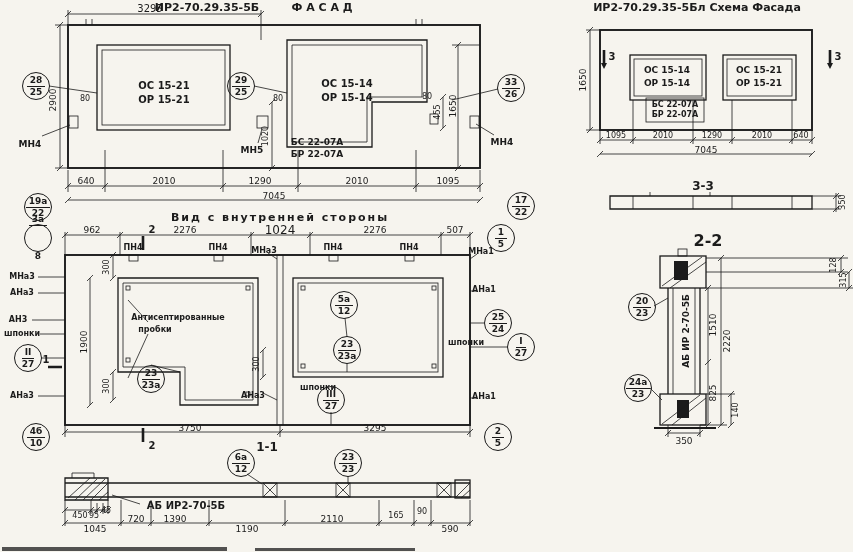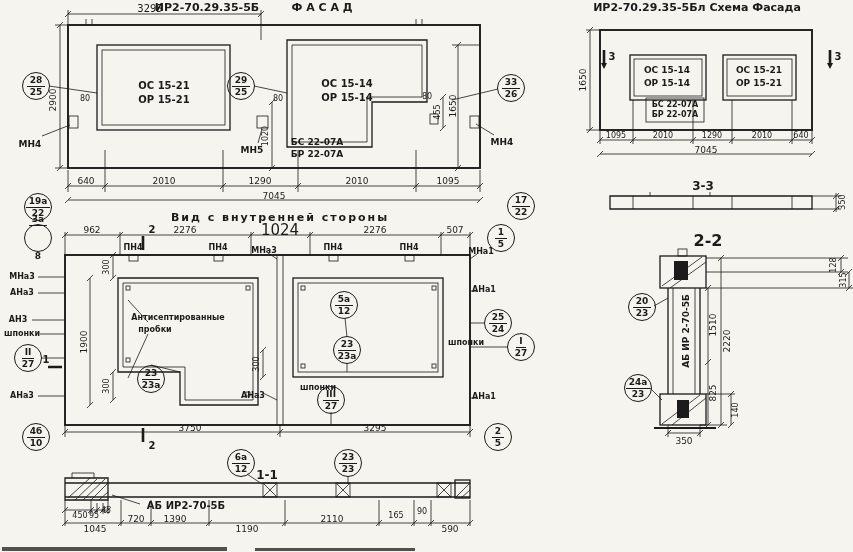--- a/index.html
+++ b/index.html
@@ -175,21 +175,21 @@
         <div class="ct">29</div>
         <div class="cb">25</div>
       </div>
       <div class="callout" style="left: 511px; top: 88px;">
         <div class="ct">33</div>
         <div class="cb">26</div>
       </div>
       <span class="txt bold" style="left: 280px; top: 217px; font-size: 11px; letter-spacing: 2px; transform: translate(-50%, -50%);">Вид с внутренней стороны</span>
       <span class="txt" style="left: 92px; top: 230px; font-size: 9px; transform: translate(-50%, -50%);">962</span>
       <span class="txt" style="left: 185px; top: 230px; font-size: 9px; transform: translate(-50%, -50%);">2276</span>
-      <span class="txt" style="left: 280px; top: 230px; font-size: 15px; transform: translate(-50%, -50%);">1024</span>
+      <span class="txt" style="left: 280px; top: 230px; font-size: 12px; transform: translate(-50%, -50%);">1024</span>
       <span class="txt" style="left: 375px; top: 230px; font-size: 9px; transform: translate(-50%, -50%);">2276</span>
       <span class="txt" style="left: 455px; top: 230px; font-size: 9px; transform: translate(-50%, -50%);">507</span>
       <span class="txt bold" style="left: 152px; top: 230px; transform: translate(-50%, -50%);">2</span>
       <span class="txt bold" style="left: 133px; top: 248px; font-size: 8px; transform: translate(-50%, -50%);">ПН4</span>
       <span class="txt bold" style="left: 218px; top: 248px; font-size: 8px; transform: translate(-50%, -50%);">ПН4</span>
       <span class="txt bold" style="left: 333px; top: 248px; font-size: 8px; transform: translate(-50%, -50%);">ПН4</span>
       <span class="txt bold" style="left: 409px; top: 248px; font-size: 8px; transform: translate(-50%, -50%);">ПН4</span>
       <span class="txt bold" style="left: 264px; top: 251px; font-size: 8px; transform: translate(-50%, -50%);">МНа3</span>
       <span class="txt bold" style="left: 481px; top: 252px; font-size: 8px; transform: translate(-50%, -50%);">МНа1</span>
       <span class="txt bold" style="left: 22px; top: 277px; font-size: 8px; transform: translate(-50%, -50%);">МНа3</span>
@@ -257,21 +257,21 @@
         <div class="cb">27</div>
       </div>
       <div class="callout" style="left: 36px; top: 437px;">
         <div class="ct">4б</div>
         <div class="cb">10</div>
       </div>
       <div class="callout" style="left: 498px; top: 437px;">
         <div class="ct">2</div>
         <div class="cb">5</div>
       </div>
-      <span class="txt bold" style="left: 267px; top: 475px; font-size: 12px; transform: translate(-50%, -50%);">1-1</span>
+      <span class="txt bold" style="left: 267px; top: 447px; font-size: 12px; transform: translate(-50%, -50%);">1-1</span>
       <span class="txt" style="left: 80px; top: 516px; font-size: 8px; transform: translate(-50%, -50%);">450</span>
       <span class="txt" style="left: 94px; top: 516px; font-size: 8px; transform: translate(-50%, -50%);">95</span>
       <span class="txt" style="left: 106px; top: 511px; font-size: 8px; transform: translate(-50%, -50%);">45</span>
       <span class="txt bold" style="left: 186px; top: 506px; font-size: 10px; transform: translate(-50%, -50%);">АБ ИР2-70-5Б</span>
       <span class="txt" style="left: 95px; top: 529px; font-size: 9px; transform: translate(-50%, -50%);">1045</span>
       <span class="txt" style="left: 136px; top: 519px; font-size: 9px; transform: translate(-50%, -50%);">720</span>
       <span class="txt" style="left: 175px; top: 519px; font-size: 9px; transform: translate(-50%, -50%);">1390</span>
       <span class="txt" style="left: 247px; top: 529px; font-size: 9px; transform: translate(-50%, -50%);">1190</span>
       <span class="txt" style="left: 332px; top: 519px; font-size: 9px; transform: translate(-50%, -50%);">2110</span>
       <span class="txt" style="left: 396px; top: 516px; font-size: 8px; transform: translate(-50%, -50%);">165</span>

